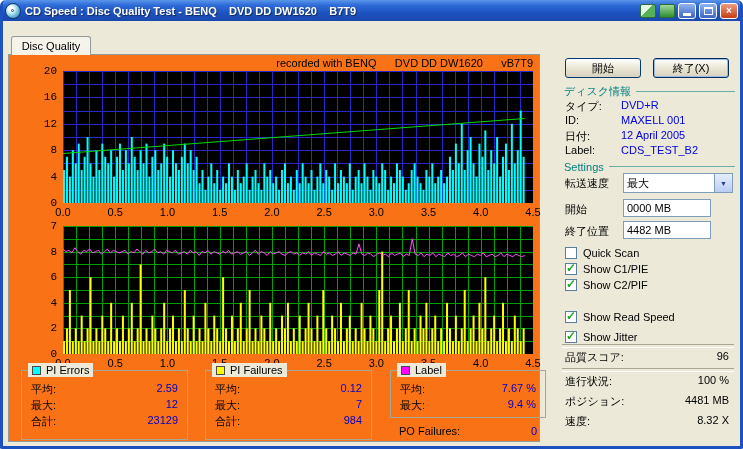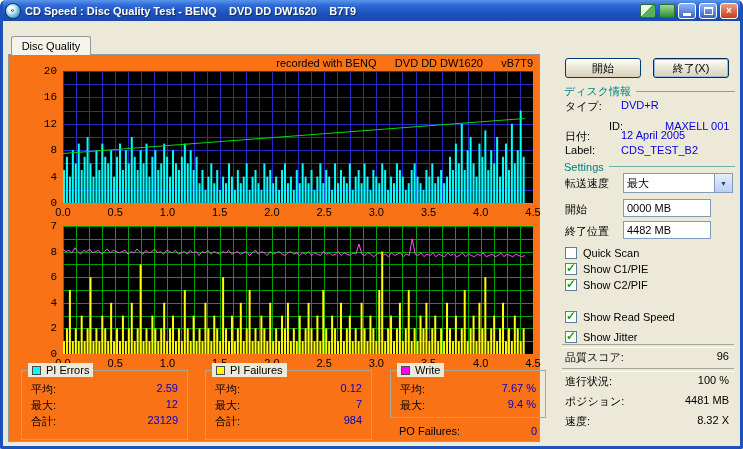--- a/index.html
+++ b/index.html
@@ -590,21 +590,21 @@
           </div>
         <div class="grow" style="top:43px;">
             <span>合計:</span>
             <span class="v">984</span>
           </div>
       </div>
 
       <div class="group" style="left:381px;top:315px;width:156px;height:48px;">
         <div class="glegend">
           <span class="sq sq-m"></span>
-          <span>Write</span>
+          <span>Label</span>
         </div>
         <div class="grow" style="top:11px;">
             <span>平均:</span>
             <span class="v">7.67 %</span>
           </div>
         <div class="grow" style="top:27px;">
             <span>最大:</span>
             <span class="v">9.4 %</span>
           </div>
       </div>
@@ -624,21 +624,21 @@
         </div>
 
       <div class="sechead" style="top:29px;">
         <span>ディスク情報</span>
           <span class="line"></span>
       </div>
       <div class="inforow" style="top:43px;">
           <span class="lab">タイプ:</span>
           <span class="val">DVD+R</span>
         </div>
-      <div class="inforow" style="top:64px;margin-left:44px;">
+      <div class="inforow" style="top:58px;">
           <span class="lab">ID:</span>
           <span class="val">MAXELL 001</span>
         </div>
       <div class="inforow" style="top:73px;">
           <span class="lab">日付:</span>
           <span class="val">12 April 2005</span>
         </div>
       <div class="inforow" style="top:88px;">
           <span class="lab">Label:</span>
           <span class="val">CDS_TEST_B2</span>

